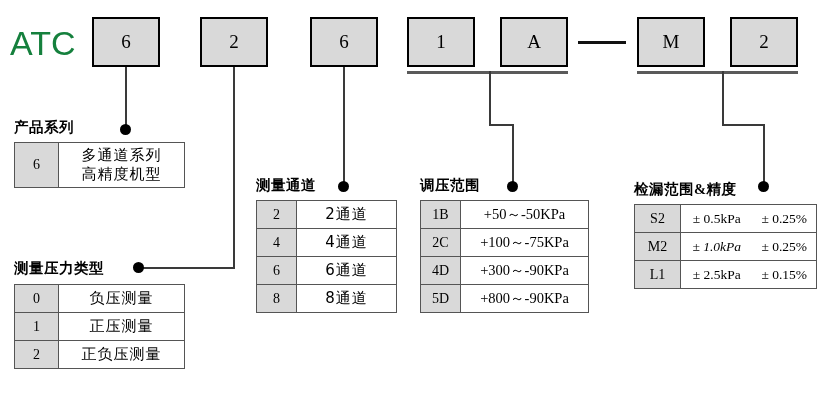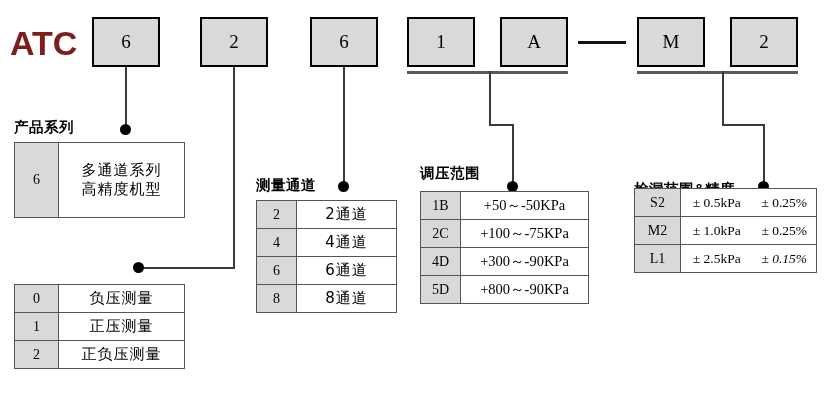--- a/index.html
+++ b/index.html
@@ -10,22 +10,22 @@
     position:relative;
     overflow:hidden;
   }
   #stage{position:absolute;left:0;top:0;width:838px;height:408px;}
 
   
   .brand{
     position:absolute;
     font-family:"Liberation Sans",sans-serif;
     font-size:34px;
-    font-weight:700;
-    color:#7f1d1d;
+    font-weight:400;
+    color:#15803d;
     letter-spacing:0px;
     line-height:1;
   }
   .codebox{
     position:absolute;
     background:#d9d9d9;
     border:2.5px solid #000;
     box-sizing:border-box;
     display:flex;
     align-items:center;
@@ -47,21 +47,21 @@
   .dot{
     position:absolute;
     width:11px;height:11px;
     background:#000;
     border-radius:50%;
   }
 
   
   .caption{
     position:absolute;
-    font-family:Liberation Sans, sans-serif;
+    font-family:Liberation Serif, serif;
     font-size:14.5px;
     font-weight:bold;
     color:#000;
     white-space:nowrap;
     letter-spacing:0.5px;
   }
 
   
   .tbl{
     position:absolute;
@@ -87,21 +87,21 @@
   .tbl td.cjk{
     font-family:"DejaVu Sans",sans-serif;
     font-size:15px;
     letter-spacing:1px;
   }
   .tbl td.two-line{
     font-family:"DejaVu Sans",sans-serif;
     font-size:15px;
     line-height:1.25;
     letter-spacing:1px;
-    padding:18px 0;
+    padding:3px 0;
   }
   .tbl td.val{
     font-family:"Liberation Serif",serif;
     font-size:14.5px;
   }
   .tbl td.leak{
     font-family:"Liberation Serif",serif;
     font-size:13.5px;
   }
 </style>
@@ -153,20 +153,21 @@
       <tr>
         <td class="code">6</td>
         <td class="two-line">
           <div>多通道系列</div>
           <div>高精度机型</div>
         </td>
       </tr>
     </tbody>
   </table>
 
+  <div class="caption" style="left:14px;top:259px;">测量压力类型</div>
   <table class="tbl" style="left:14px;top:284px;width:170px;">
     <colgroup>
         <col style="width:44px">
         <col style="width:126px">
       </colgroup>
     <tbody>
       <tr>
         <td class="code">0</td>
         <td class="cjk">负压测量</td>
       </tr>
@@ -200,22 +201,22 @@
         <td class="code">6</td>
         <td class="cjk">6通道</td>
       </tr>
       <tr>
         <td class="code">8</td>
         <td class="cjk">8通道</td>
       </tr>
     </tbody>
   </table>
 
-  <div class="caption" style="left:420px;top:164px;">调压范围</div>
-  <table class="tbl" style="left:420px;top:191px;width:168px;">
+  <div class="caption" style="left:420px;top:176px;">调压范围</div>
+  <table class="tbl" style="left:420px;top:200px;width:168px;">
     <colgroup>
         <col style="width:40px">
         <col style="width:128px">
       </colgroup>
     <tbody>
       <tr>
         <td class="code">1B</td>
         <td class="val">+50～-50KPa</td>
       </tr>
       <tr>
@@ -227,38 +228,38 @@
         <td class="val">+300～-90KPa</td>
       </tr>
       <tr>
         <td class="code">5D</td>
         <td class="val">+800～-90KPa</td>
       </tr>
     </tbody>
   </table>
 
   <div class="caption" style="left:634px;top:180px;">检漏范围&amp;精度</div>
-  <table class="tbl" style="left:634px;top:188px;width:182px;">
+  <table class="tbl" style="left:634px;top:204px;width:182px;">
     <colgroup>
         <col style="width:46px">
         <col style="width:72px">
         <col style="width:64px">
       </colgroup>
     <tbody>
       <tr>
         <td class="code">S2</td>
         <td class="leak" style="border-right:none;">± 0.5kPa</td>
         <td class="leak" style="border-left:none;">± 0.25%</td>
       </tr>
       <tr>
         <td class="code">M2</td>
-        <td class="leak" style="border-right:none;">± 1.0kPa</td>
+        <td class="leak" style="border-right:none;font-style:italic;">± 1.0kPa</td>
         <td class="leak" style="border-left:none;">± 0.25%</td>
       </tr>
       <tr>
         <td class="code">L1</td>
         <td class="leak" style="border-right:none;font-family:Liberation Serif, serif;">± 2.5kPa</td>
-        <td class="leak" style="border-left:none;font-style:italic;">± 0.15%</td>
+        <td class="leak" style="border-left:none;">± 0.15%</td>
       </tr>
     </tbody>
   </table>
 
 </div>
 
 </body></html>

